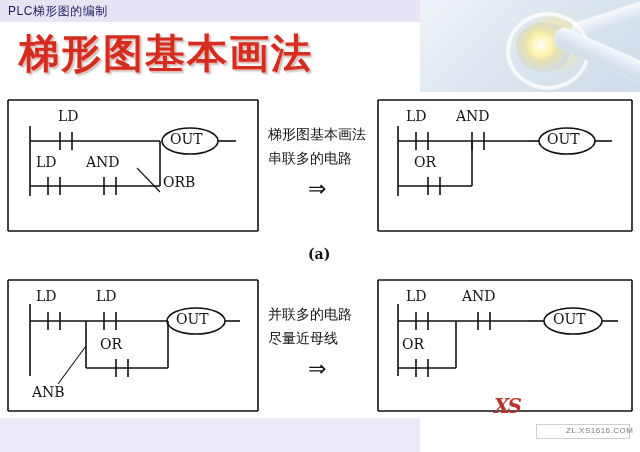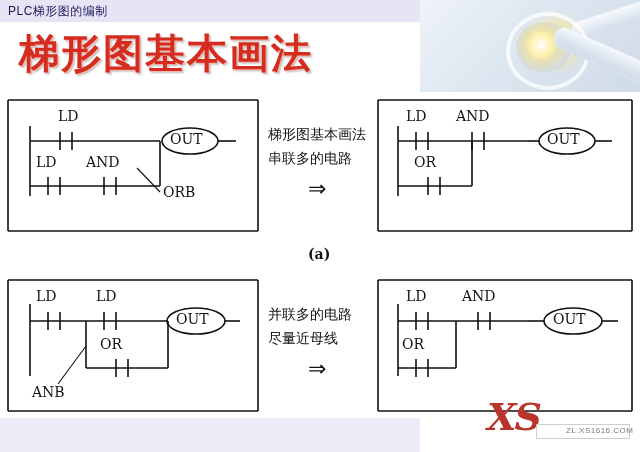--- a/index.html
+++ b/index.html
@@ -112,24 +112,24 @@
   .wire { stroke:#111; stroke-width:1.6; fill:none; }
   .thin { stroke:#111; stroke-width:1.1; fill:none; }
   .oval { stroke:#111; stroke-width:1.6; fill:none; }
 
   
   .wm {
     position:absolute; right:10px; bottom:8px;
     width:150px; height:52px;
   }
   .wm .xs {
-    position:absolute; left:7px; top:2px;
+    position:absolute; left:14px; top:2px;
     font-family:"DejaVu Serif", serif;
     font-style:italic; font-weight:bold;
-    font-size:38px; color:#b9352c;
+    font-size:20px; color:#b9352c;
     letter-spacing:-2px;
   }
   .wm .txt {
     position:absolute; left:58px; top:6px;
     font-size:20px; color:#b9352c; font-weight:bold;
     letter-spacing:1px;
   }
   .wm .url {
     position:absolute; left:58px; top:34px;
     font-size:8px; color:#7a7a7a; letter-spacing:.5px;padding-left:28px;
@@ -209,21 +209,21 @@
 
       <line class="wire" x1="398" y1="90" x2="472" y2="90"></line>
       <line class="wire" x1="472" y1="45" x2="472" y2="90"></line>
       <line class="wire" x1="428" y1="81" x2="428" y2="99"></line>
       <line class="wire" x1="440" y1="81" x2="440" y2="99"></line>
     </svg>
 
     <div class="lbl" style="left:58px; top:12px;">LD</div>
     <div class="lbl" style="left:36px; top:58px;">LD</div>
     <div class="lbl" style="left:86px; top:58px;">AND</div>
-    <div class="lbl" style="left:163px; top:88px;text-align:center;">ORB</div>
+    <div class="lbl" style="left:163px; top:78px;text-align:center;">ORB</div>
     <div class="lbl" style="left:170px; top:35px;">OUT</div>
 
     <div class="cn" style="left:268px; top:30px;">梯形图基本画法</div>
     <div class="cn" style="left:268px; top:54px;">串联多的电路</div>
     <div class="arrow" style="left:308px; top:82px;">⇒</div>
 
     <div class="lbl" style="left:406px; top:12px;">LD</div>
     <div class="lbl" style="left:456px; top:12px;">AND</div>
     <div class="lbl" style="left:414px; top:58px;">OR</div>
     <div class="lbl" style="left:547px; top:35px;">OUT</div>

